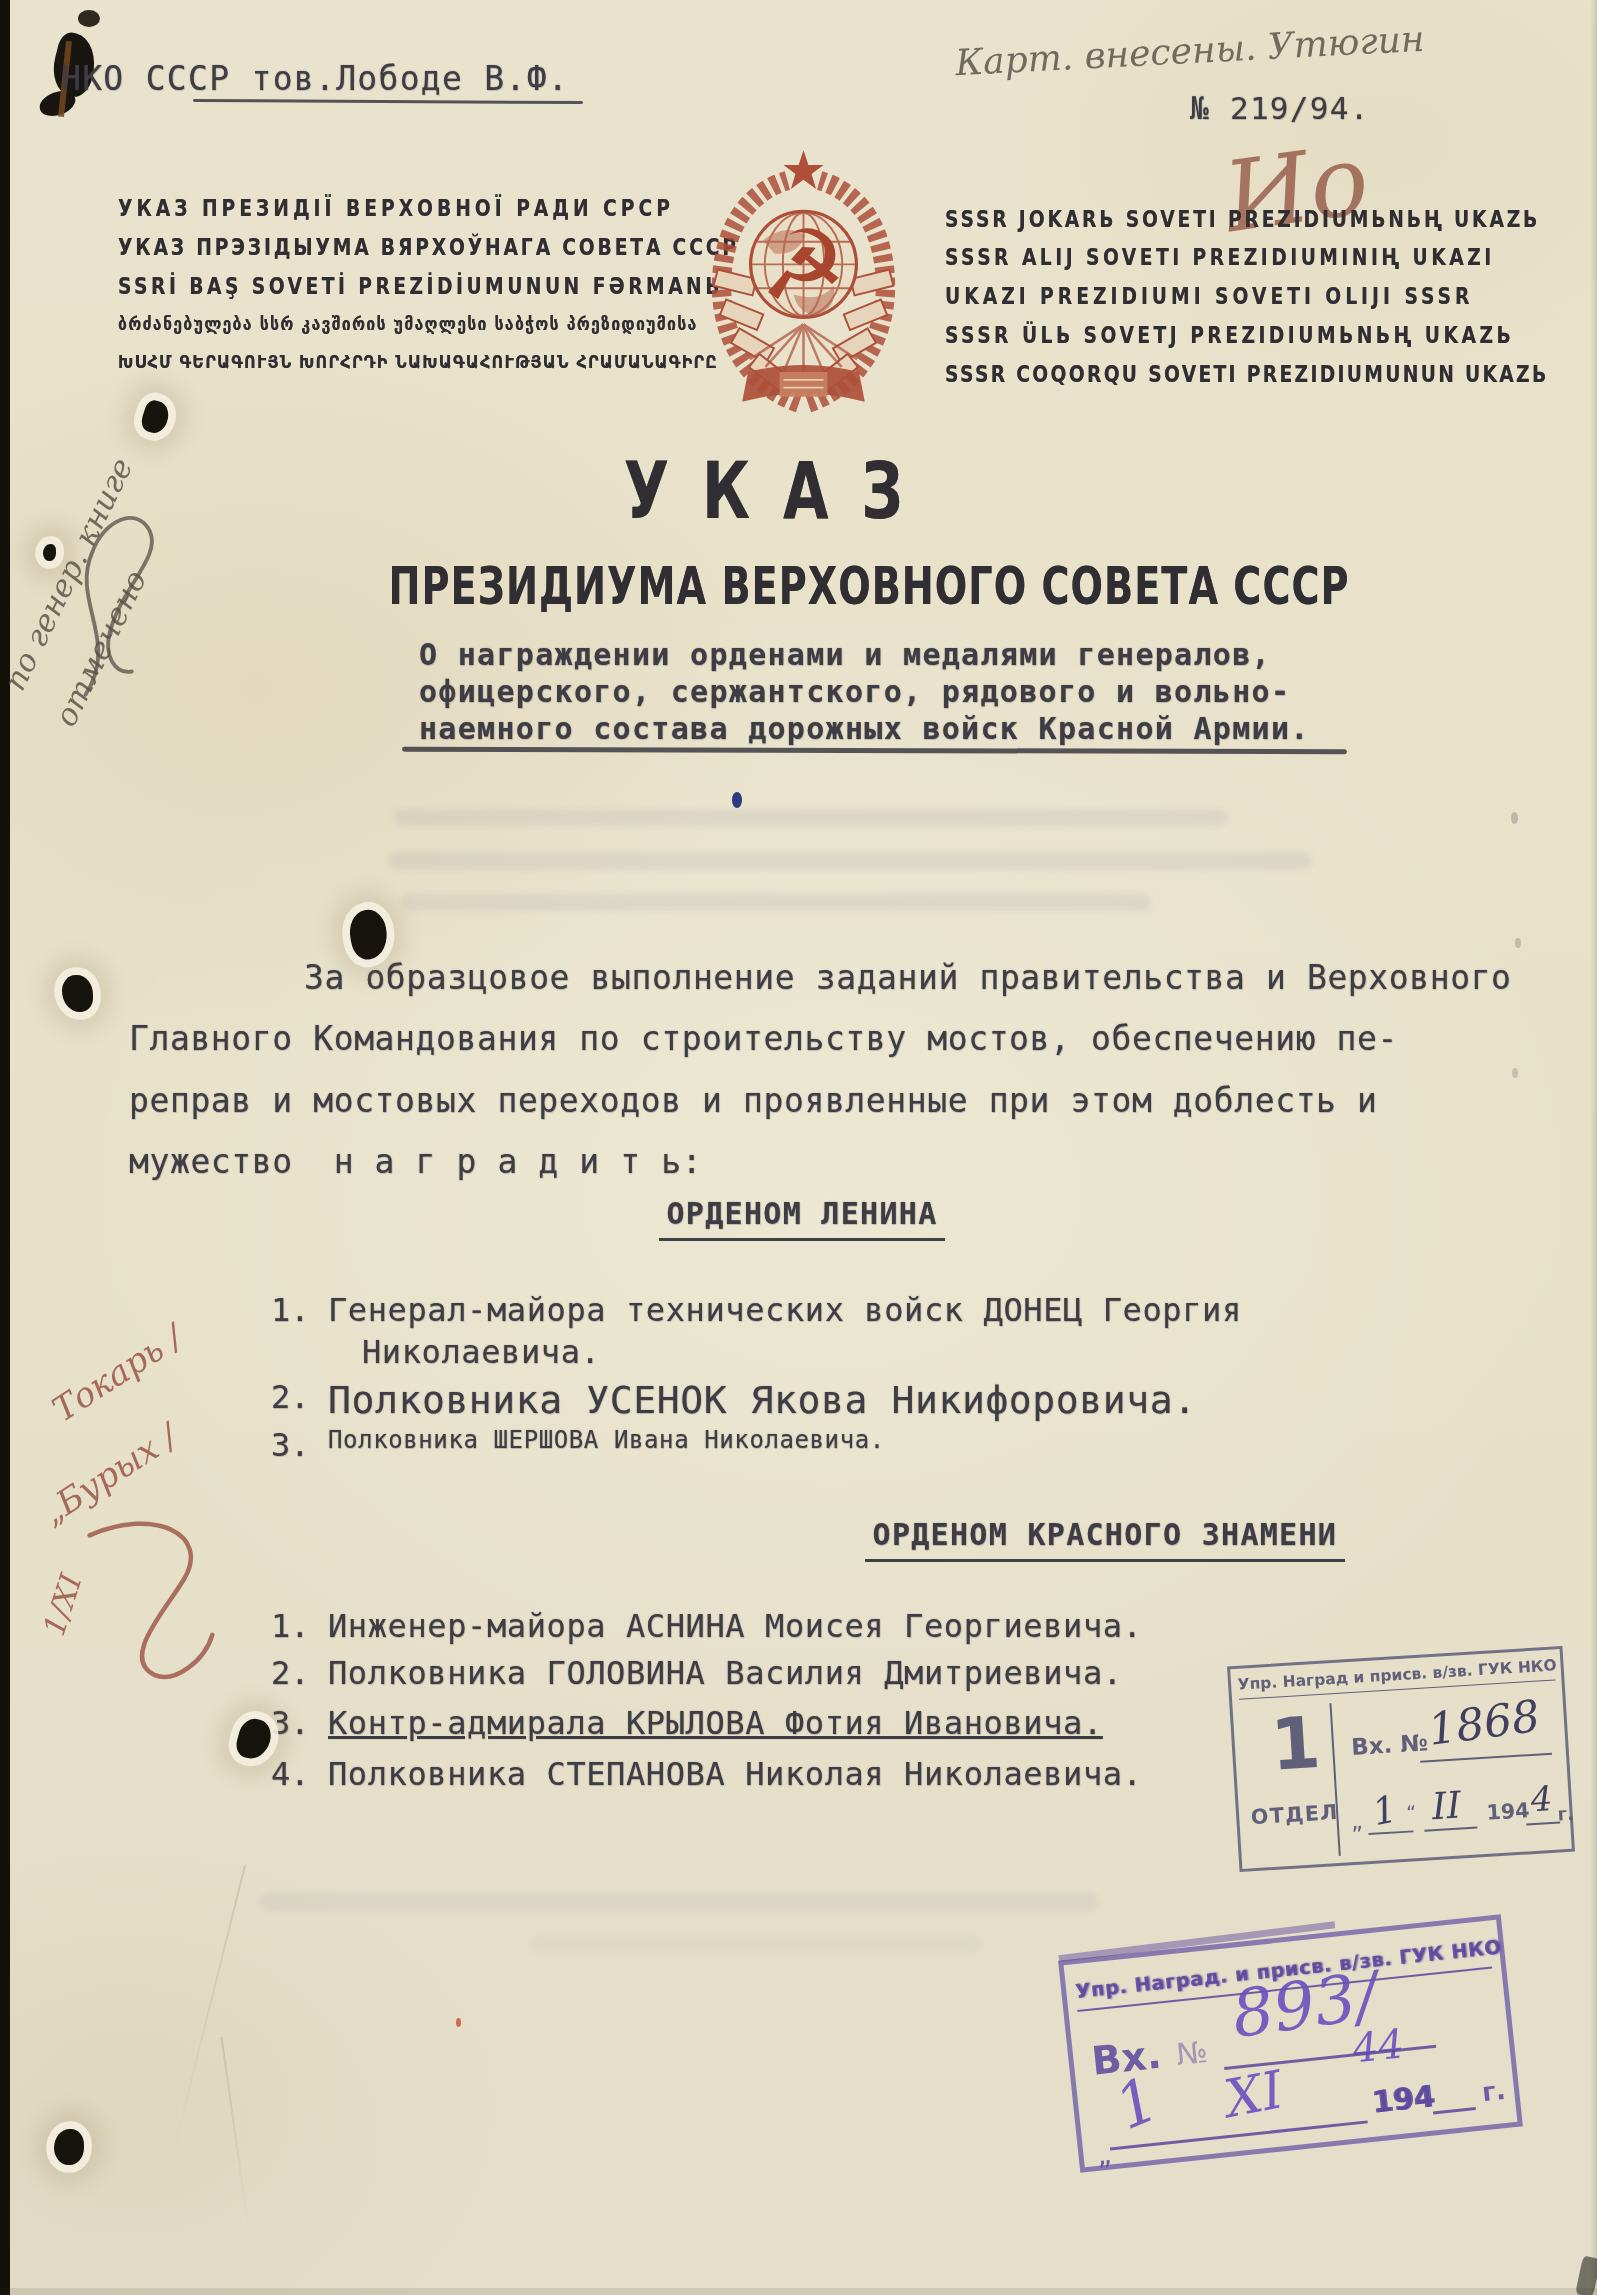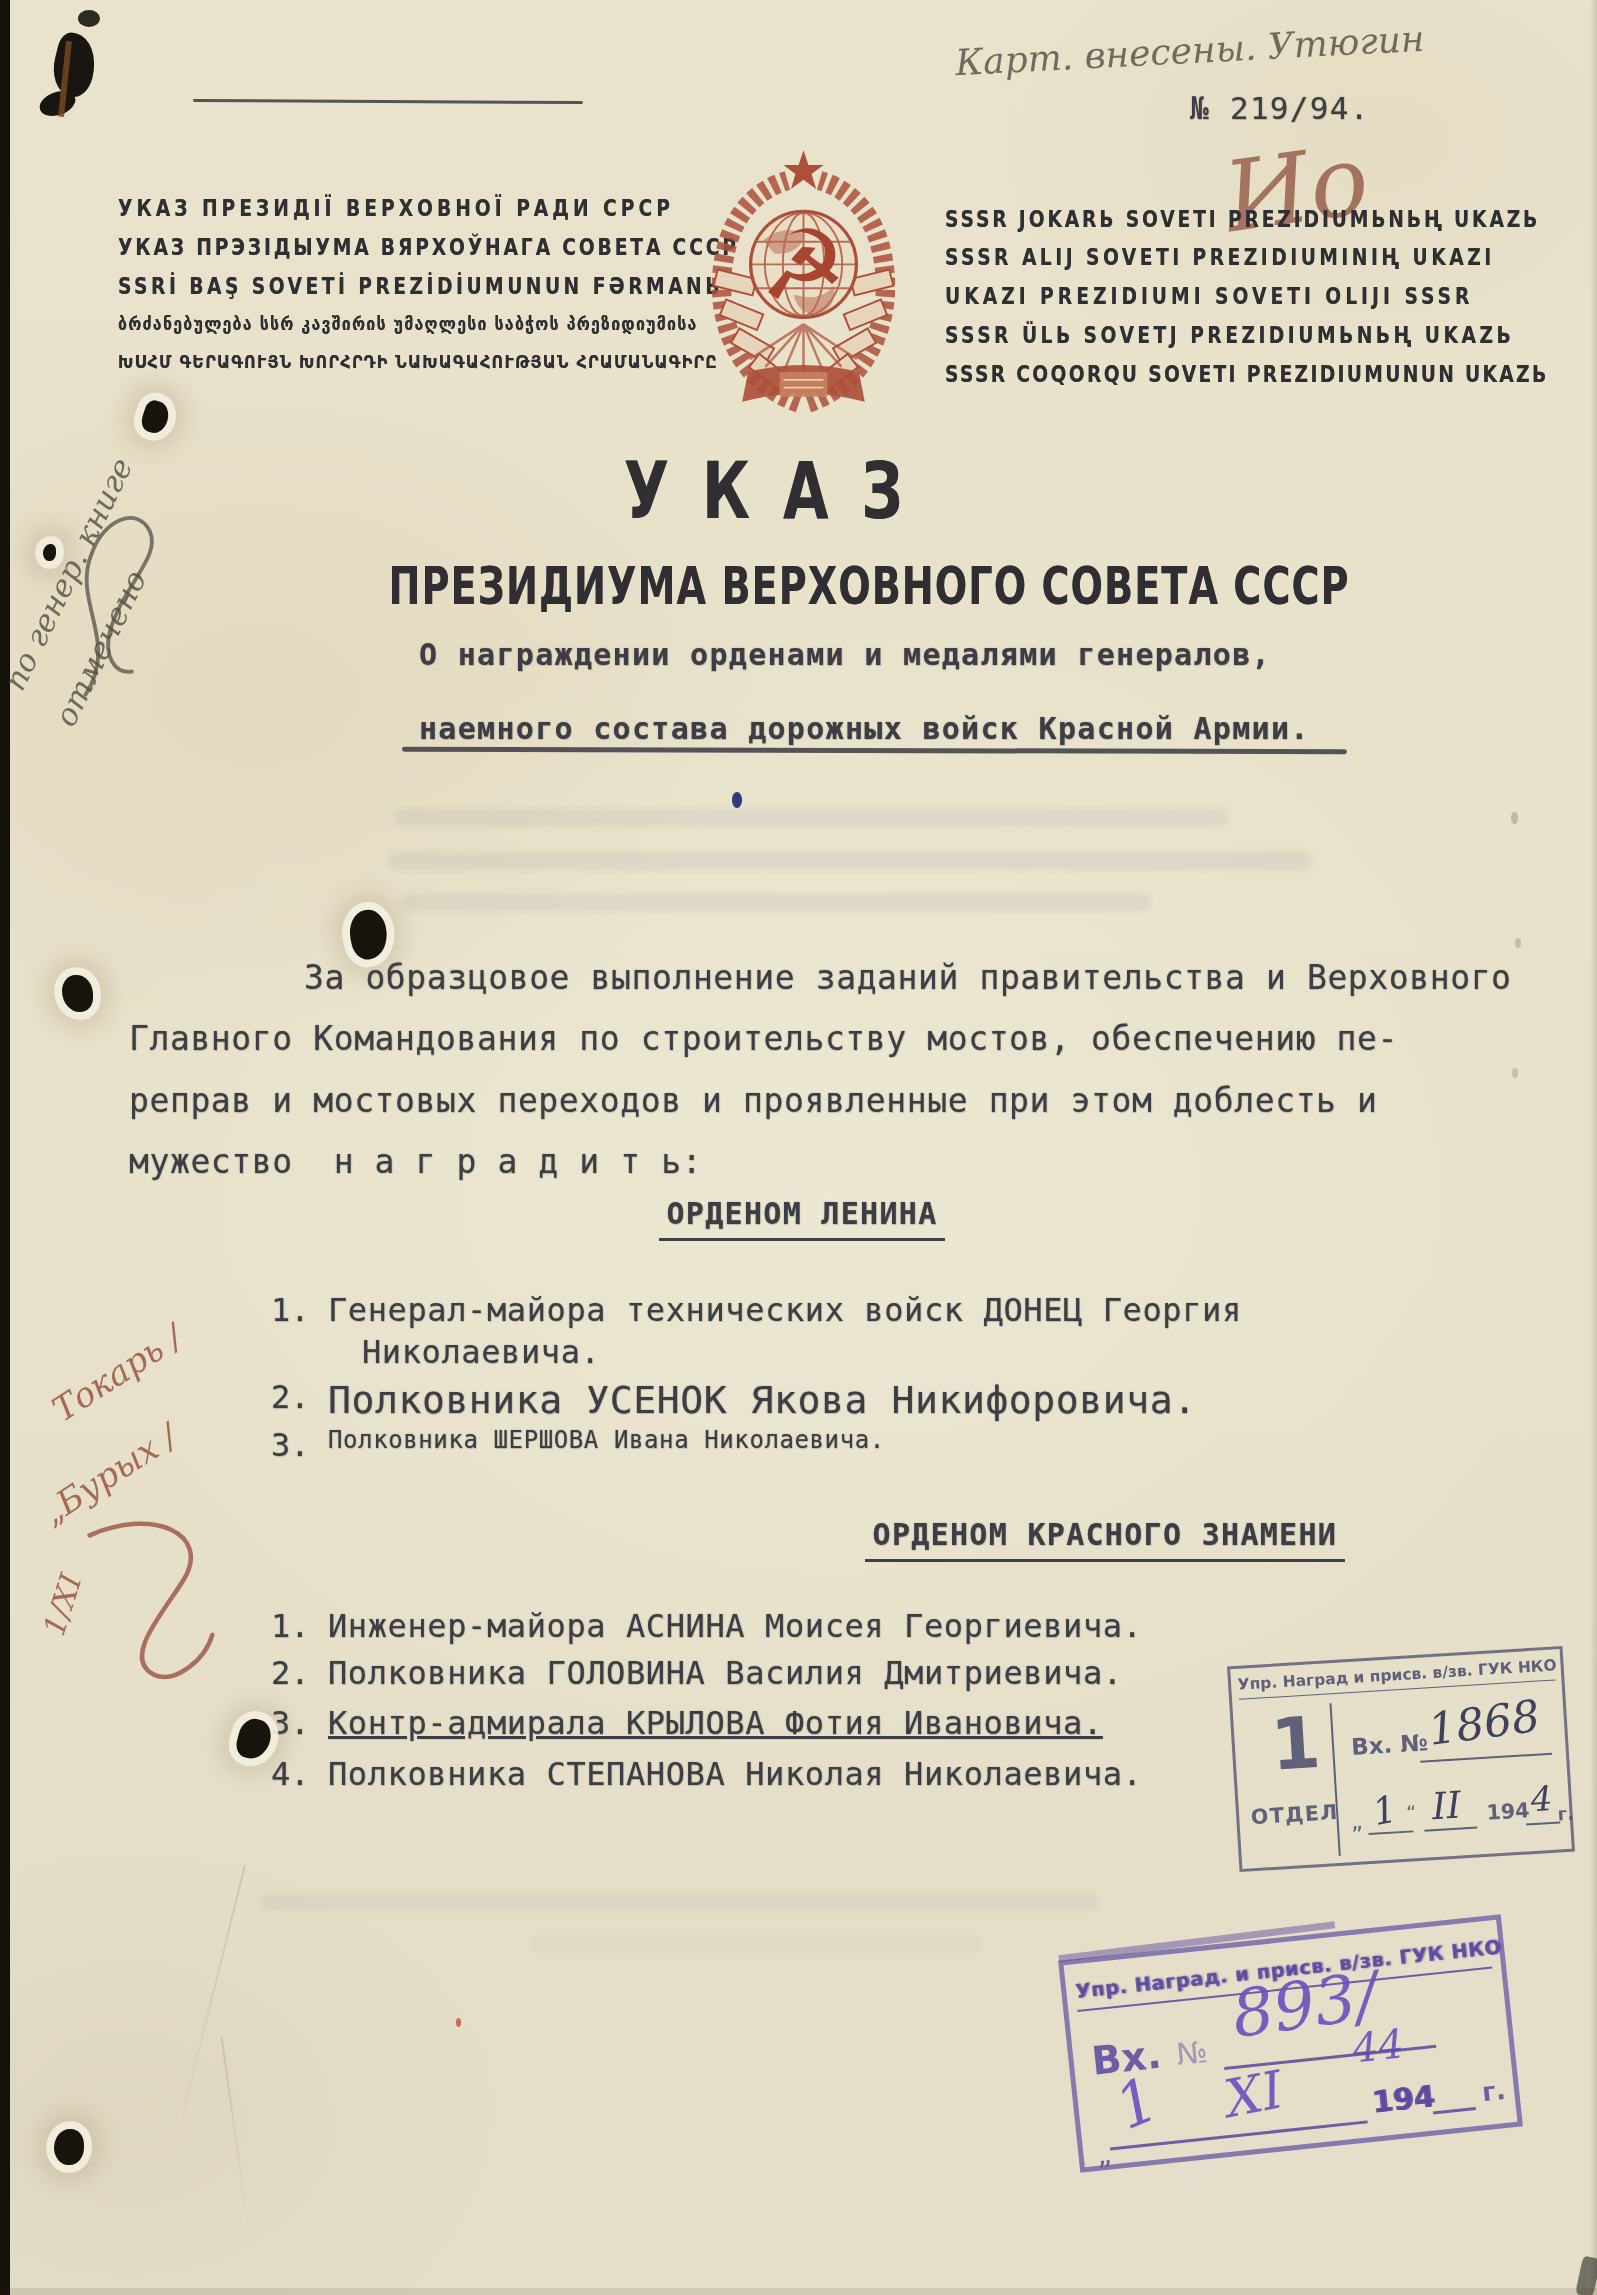--- a/index.html
+++ b/index.html
@@ -48,20 +48,21 @@
 <div class="page">
 
   <div class="abs" style="left:0;top:0;width:9.7px;height:2295px;background:#141109;"></div>
   <div class="abs" style="left:1590px;top:0;width:7.8px;height:2295px;background:linear-gradient(to left, rgba(60,50,30,.18), transparent);"></div>
   <div class="abs" style="left:0;top:2288px;width:1598px;height:7.8px;background:rgba(60,50,30,.12);"></div>
   <div class="abs blob" style="left:54px;top:34px;width:41px;height:62px;border-radius:30% 70% 40% 60%;transform:rotate(14deg);"></div>
   <div class="abs blob" style="left:39px;top:92px;width:37px;height:23px;border-radius:50%;transform:rotate(-20deg);"></div>
   <div class="abs blob" style="left:78px;top:10.3px;width:22px;height:17px;border-radius:50%;opacity:.9;"></div>
   <div class="abs" style="left:62px;top:41px;width:5.8px;height:76px;background:#74481f;opacity:.85;transform:rotate(6deg);"></div>
 
+  <div class="abs typed" style="left:61px;top:59px;font-size:33px;letter-spacing:1.3px;">НКО СССР тов.Лободе В.Ф.</div>
   <div class="abs rule" style="left:193px;top:100px;width:390px;height:3.2px;transform:rotate(.3deg);"></div>
   <div class="abs hand pencil" style="left:955px;top:30px;font-size:36px;transform:rotate(-3deg);">Карт. внесены. Утюгин</div>
   <div class="abs typed" style="left:1190px;top:90px;font-size:31px;letter-spacing:1.3px;">№ 219/94.</div>
   <div class="abs hand" style="left:1225px;top:132px;font-size:97px;color:rgba(139,74,56,.72);transform:rotate(-8deg);">Ио</div>
 
   <div class="abs hdrline" style="left:118px;top:195px;font-size:21.3px;letter-spacing:4.5px;transform:scale(.88,1.05);">УКАЗ ПРЕЗИДІЇ ВЕРХОВНОЇ РАДИ СРСР</div>
   <div class="abs hdrline" style="left:118px;top:234px;font-size:21.3px;letter-spacing:3.2px;transform:scale(.88,1.05);">УКАЗ ПРЭЗІДЫУМА ВЯРХОЎНАГА СОВЕТА СССР</div>
   <div class="abs hdrline" style="left:118px;top:273px;font-size:21.3px;letter-spacing:3.9px;transform:scale(.88,1.05);">SSRİ BAŞ SOVETİ PREZİDİUMUNUN FƏRMANЬ</div>
   <div class="abs hdrline" style="left:118px;top:314px;font-size:17.4px;letter-spacing:1.3px;transform:scale(.92,1);">ბრძანებულება სსრ კავშირის უმაღლესი საბჭოს პრეზიდიუმისა</div>
   <div class="abs hdrline" style="left:118px;top:352px;font-size:17.4px;letter-spacing:1.3px;transform:scale(.92,1);">ԽՍՀՄ ԳԵՐԱԳՈՒՅՆ ԽՈՐՀՐԴԻ ՆԱԽԱԳԱՀՈՒԹՅԱՆ ՀՐԱՄԱՆԱԳԻՐԸ</div>
@@ -115,20 +116,21 @@
     <path d="M70 398 Q165 372 260 398 L251 352 Q165 330 79 352 Z" fill="#ad4f39" opacity=".92"></path>
     <path d="M128 352 h74 v38 h-74 z" fill="#c8815f" opacity=".9"></path>
     <line x1="134" y1="364" x2="196" y2="364" stroke="#f0e4c8" stroke-width="3" opacity=".8"></line>
     <line x1="134" y1="376" x2="196" y2="376" stroke="#f0e4c8" stroke-width="3" opacity=".8"></line>
   </svg>
 
   <div class="abs hdrline" style="left:282px;top:445px;width:969px;text-align:center;font-size:62px;letter-spacing:6.5px;transform:scale(.95,1.25);transform-origin:center top;">У К А З</div>
   <div class="abs hdrline" style="left:282px;top:557px;width:969px;text-align:center;font-size:49px;letter-spacing:1.3px;transform:scale(.78,1.05);transform-origin:center top;">ПРЕЗИДИУМА ВЕРХОВНОГО СОВЕТА СССР</div>
 
   <div class="abs typed bold" style="left:419px;top:637px;font-size:30px;letter-spacing:1.3px;">О награждении орденами и медалями генералов,</div>
+  <div class="abs typed bold" style="left:419px;top:674px;font-size:30px;letter-spacing:1.3px;">офицерского, сержантского, рядового и вольно-</div>
   <div class="abs typed bold" style="left:419px;top:711px;font-size:30px;letter-spacing:1.3px;">наемного состава дорожных войск Красной Армии.</div>
   <div class="abs rule" style="left:402px;top:748px;width:945px;height:5.2px;transform:rotate(.15deg);"></div>
 
   <div class="abs bleed" style="left:394px;top:809px;width:834px;height:17px;"></div>
   <div class="abs bleed" style="left:388px;top:852px;width:924px;height:18px;"></div>
   <div class="abs bleed" style="left:401px;top:894px;width:750px;height:17px;"></div>
   <div class="abs bleed" style="left:259px;top:1892px;width:840px;height:19.4px;opacity:.8;"></div>
   <div class="abs bleed" style="left:530px;top:1936px;width:452px;height:15.5px;opacity:.6;"></div>
   <div class="abs" style="left:732px;top:792px;width:10.3px;height:15.5px;background:#2c3d7e;border-radius:50%;filter:blur(0.6px);"></div>
 

